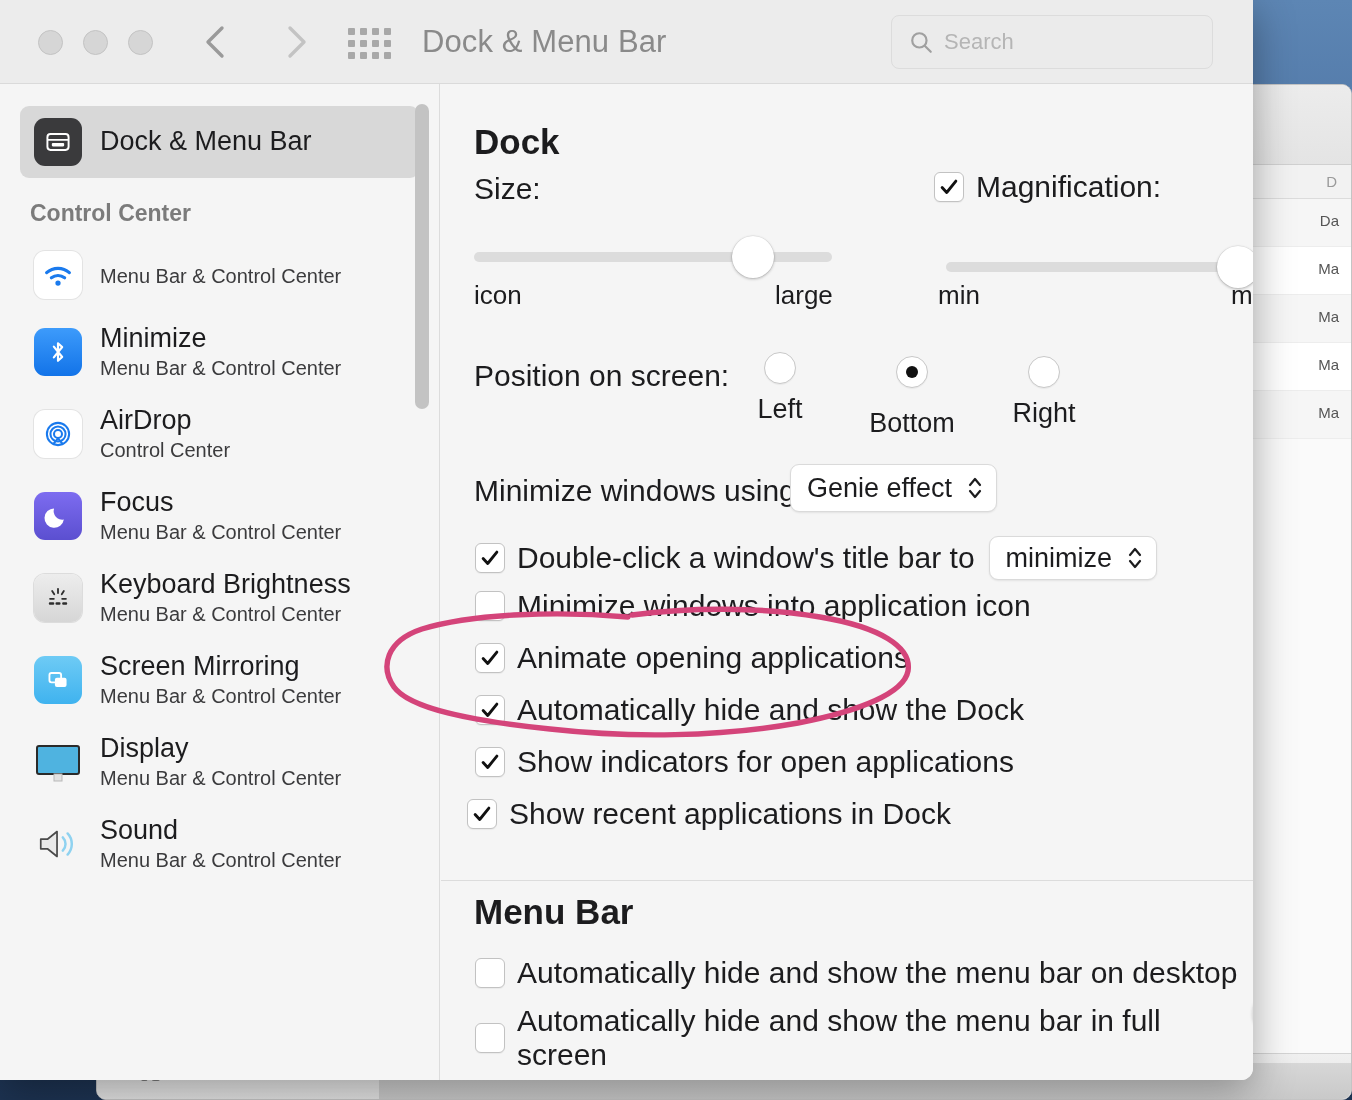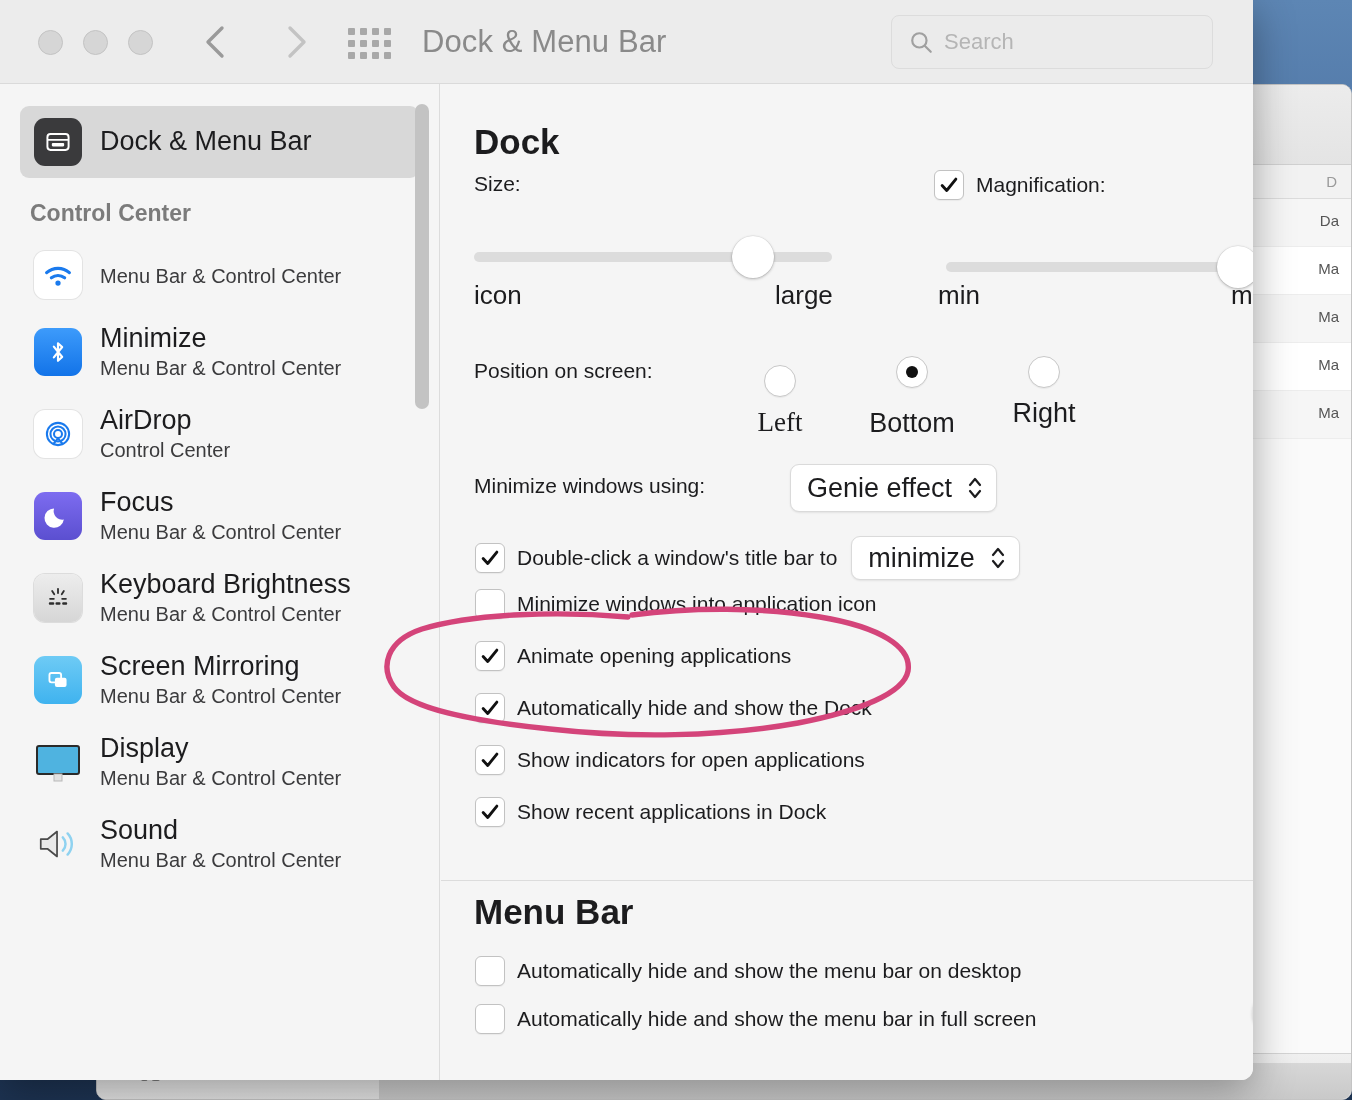--- a/index.html
+++ b/index.html
@@ -156,21 +156,21 @@
 
   
   .content {
     position: absolute; left: 441px; top: 84px; right: 0; bottom: 0;
     background: #f5f5f5;
   }
   .section-title {
     font-size: 35px; font-weight: bold; color: #1c1c1e;
   }
   .row { display: flex; align-items: center; }
-  .label { font-size: 21px; color: #1c1c1e; }
+  .label { font-size: 30px; color: #1c1c1e; }
 
   .abs { position: absolute; }
 
   
   .slider { position: relative; height: 10px; }
   .slider .track {
     position: absolute; left: 0; right: 0; top: 0;
     height: 10px; background: #dcdcdc; border-radius: 5px;
   }
   .slider .thumb {
@@ -481,21 +481,21 @@
 
       <div class="slider abs" style="left:505px; top:168px; width:330px;">
         <div class="track"></div>
         <div class="thumb" style="left:271px;"></div>
       </div>
       <div class="endcap abs" style="left:497px; top:196px;">min</div>
       <div class="endcap abs" style="left:790px; top:196px;">max</div>
 
       <div class="label abs" style="left:33px; top:275px;">Position on screen:</div>
 
-      <div class="abs" style="left:314px; top:281px; width:50px;font-family:Liberation Serif, serif;">
+      <div class="abs" style="left:314px; top:268px; width:50px;">
         <div class="radio" style="margin:0 auto;">
           
         </div>
         <div class="radio-label" style="margin-top:10px; width:120px; margin-left:-35px;">Left</div>
       </div>
 
       <div class="abs" style="left:446px; top:272px; width:50px;">
         <div class="radio selected" style="margin:0 auto;">
           <div class="dot"></div>
         </div>
@@ -561,21 +561,21 @@
 
       <div class="row abs" style="left:34px; top:661px;">
         <div class="cb checked">
           <svg class="mark" viewBox="0 0 24 24" width="22" height="22">
             <path d="M4.5 12.5 L9.5 18 L19.5 5.5" fill="none" stroke="#111" stroke-width="3.1" stroke-linecap="round" stroke-linejoin="round"></path>
           </svg>
         </div>
         <span class="label" style="margin-left:12px;">Show indicators for open applications</span>
       </div>
 
-      <div class="row abs" style="left:34px; top:713px;">
+      <div class="row abs" style="left:26px; top:713px;">
         <div class="cb checked">
           <svg class="mark" viewBox="0 0 24 24" width="22" height="22">
             <path d="M4.5 12.5 L9.5 18 L19.5 5.5" fill="none" stroke="#111" stroke-width="3.1" stroke-linecap="round" stroke-linejoin="round"></path>
           </svg>
         </div>
         <span class="label" style="margin-left:12px;">Show recent applications in Dock</span>
       </div>
 
       <div class="divider-h" style="top:796px;"></div>
 

